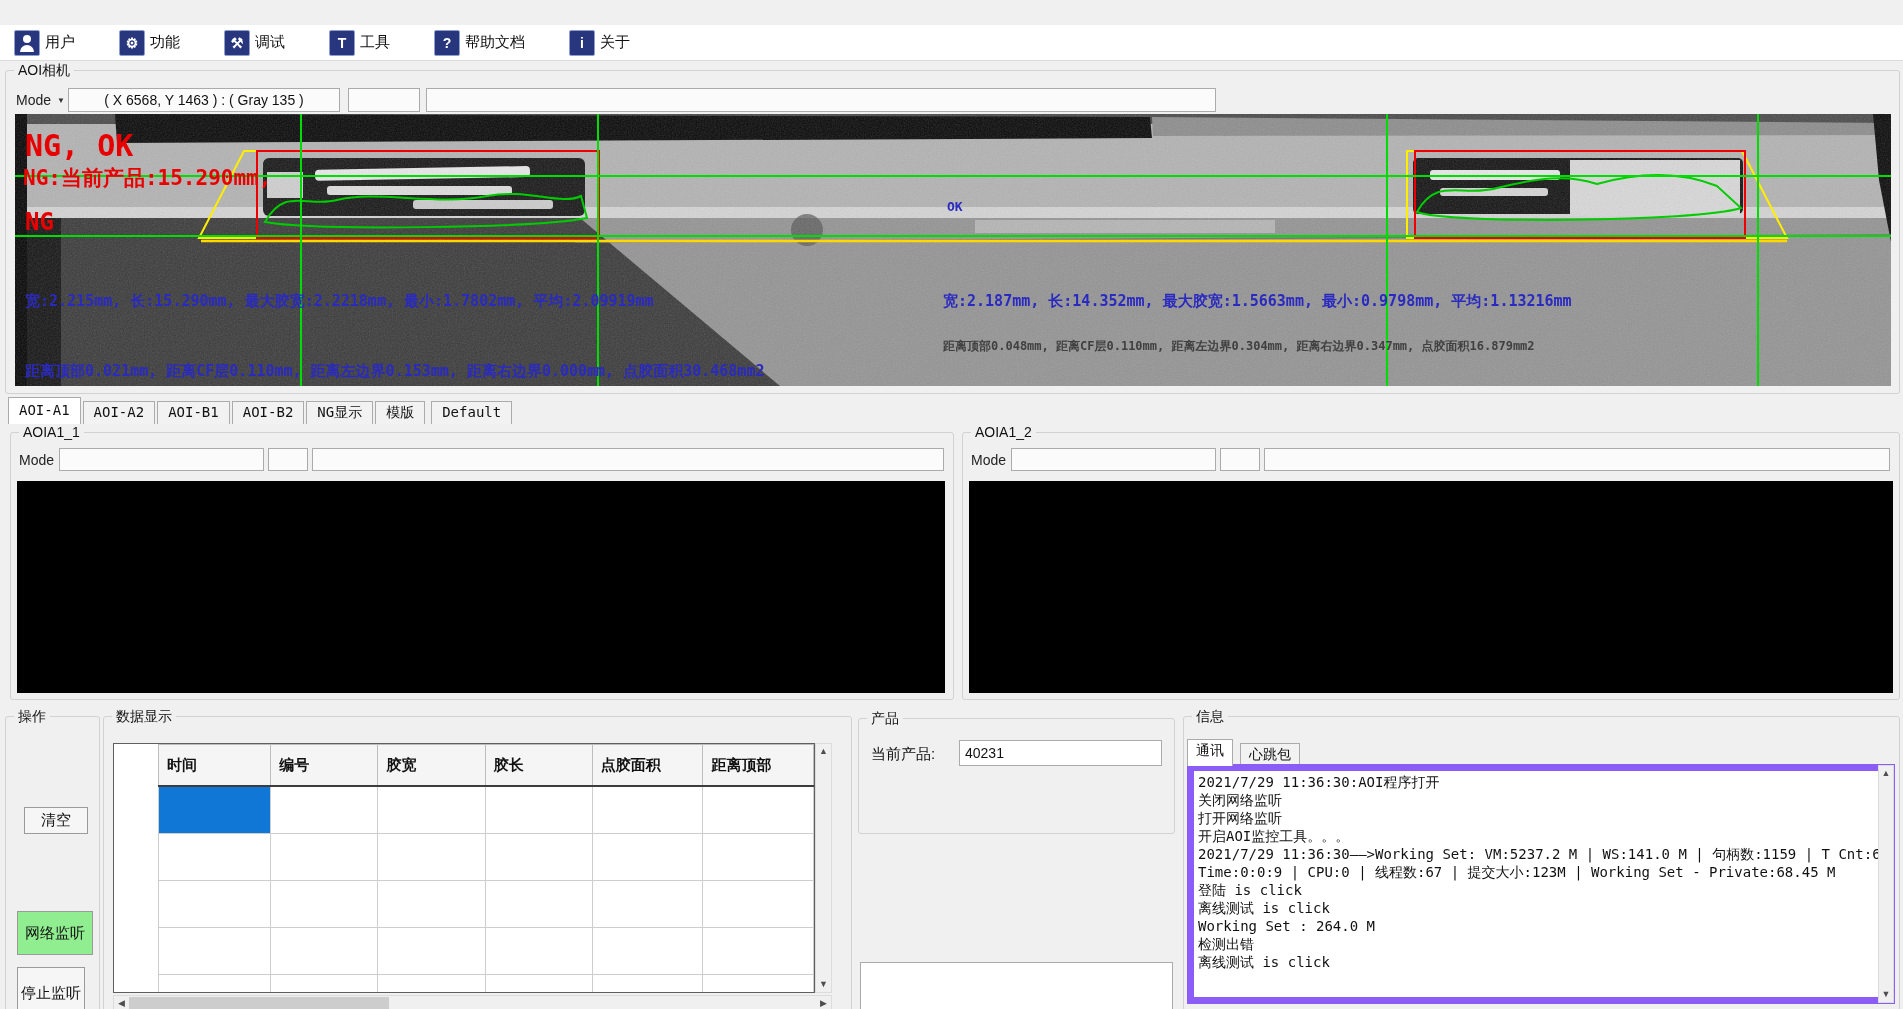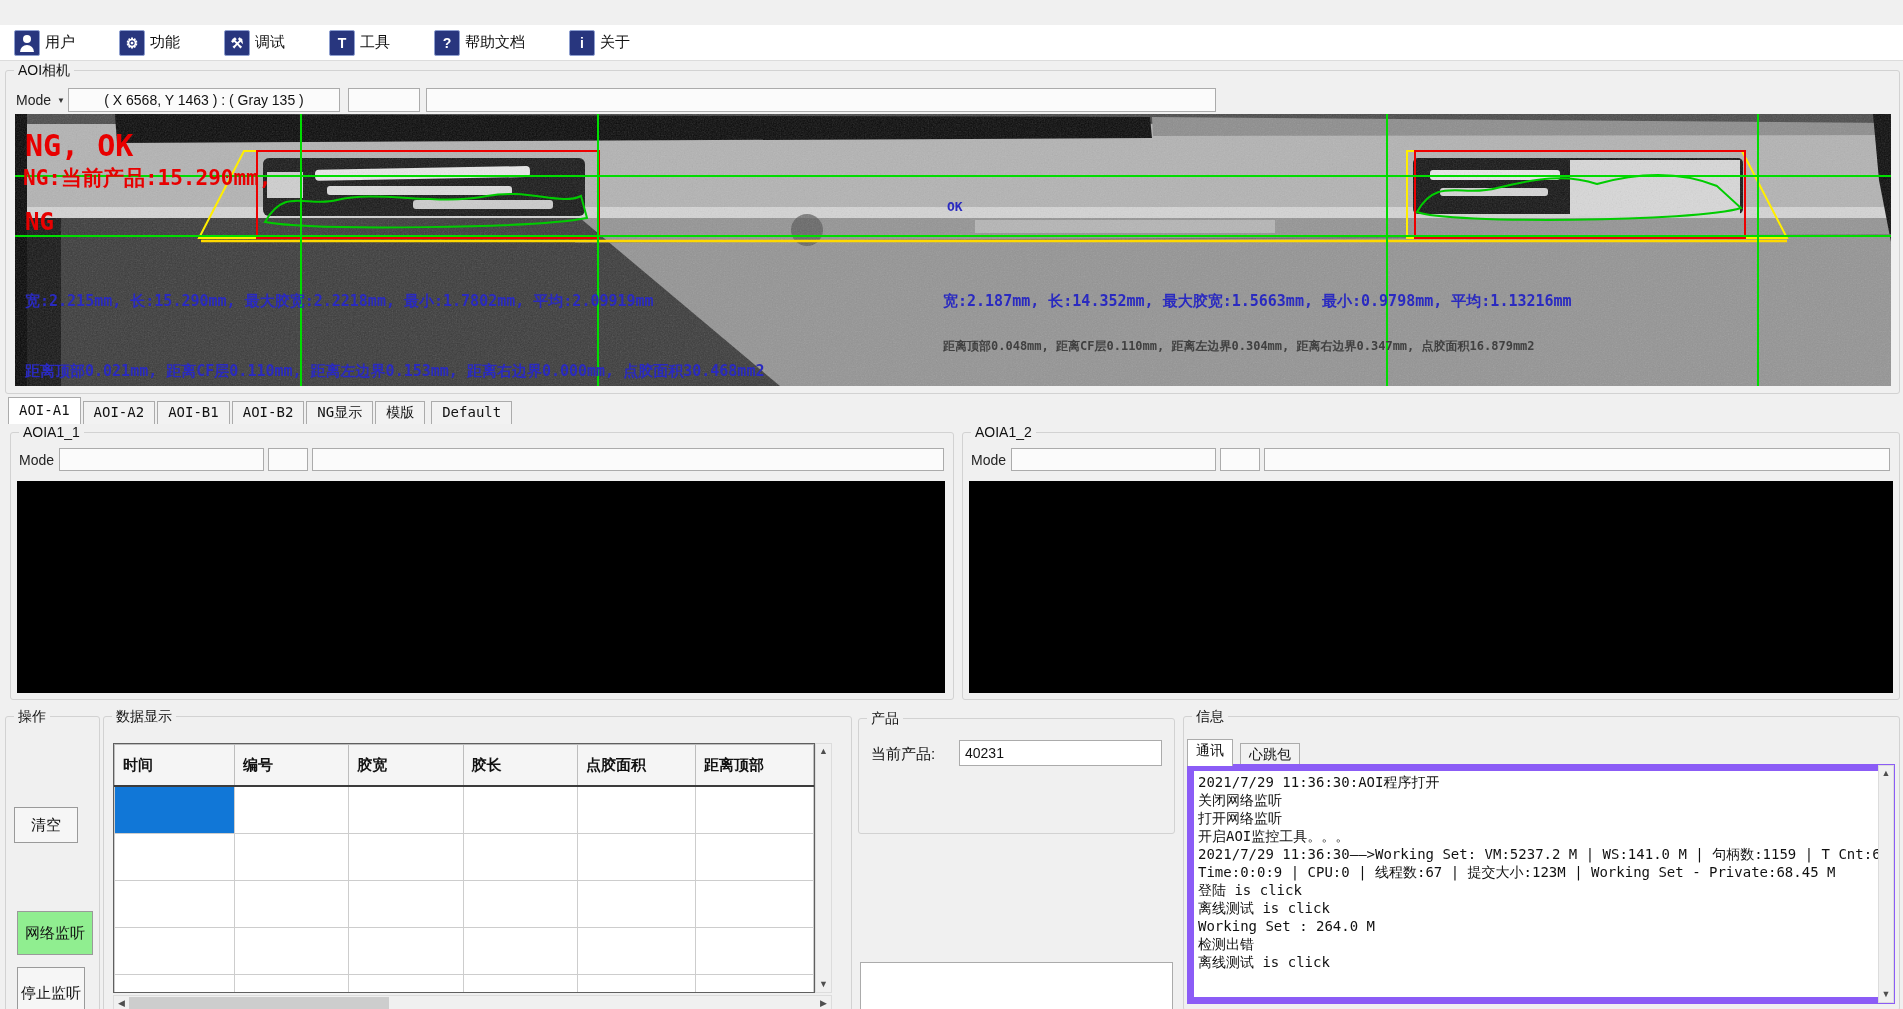--- a/index.html
+++ b/index.html
@@ -215,29 +215,29 @@
       <span class="caret">▼</span>
     </div>
     <div class="field" style="left:48px;top:15px;width:205px;height:23px;"></div>
     <div class="field" style="left:257px;top:15px;width:40px;height:23px;"></div>
     <div class="field" style="left:301px;top:15px;width:626px;height:23px;"></div>
     <div class="blackpanel" style="left:6px;top:48px;width:924px;height:212px;"></div>
   </div>
 
   <div class="group" style="left:5px;top:716px;width:93px;height:300px;">
     <span class="glabel">操作</span>
-    <div class="btn" style="left:8px;top:90px;width:64px;height:36px;">清空</div>
+    <div class="btn" style="left:18px;top:90px;width:64px;height:27px;">清空</div>
     <div class="btn" style="left:11px;top:194px;width:76px;height:44px;background:#90ee90;">网络监听</div>
     <div class="btn" style="left:11px;top:250px;width:68px;height:52px;">停止监听</div>
   </div>
 
   <div class="group" style="left:103px;top:716px;width:747px;height:300px;">
     <span class="glabel">数据显示</span>
 
-    <div class="dtable" style="left:9px;top:26px;width:702px;height:250px;overflow:hidden;">
+    <div class="dtable" style="left:9px;top:26px;width:702px;height:250px;overflow:hidden;padding-left:44px;">
       <table>
         <thead>
           <tr>
             <th style="width:118px;">时间</th>
             <th style="width:112px;">编号</th>
             <th style="width:112px;">胶宽</th>
             <th style="width:112px;">胶长</th>
             <th style="width:116px;">点胶面积</th>
             <th style="width:116px;">距离顶部</th>
           </tr>

